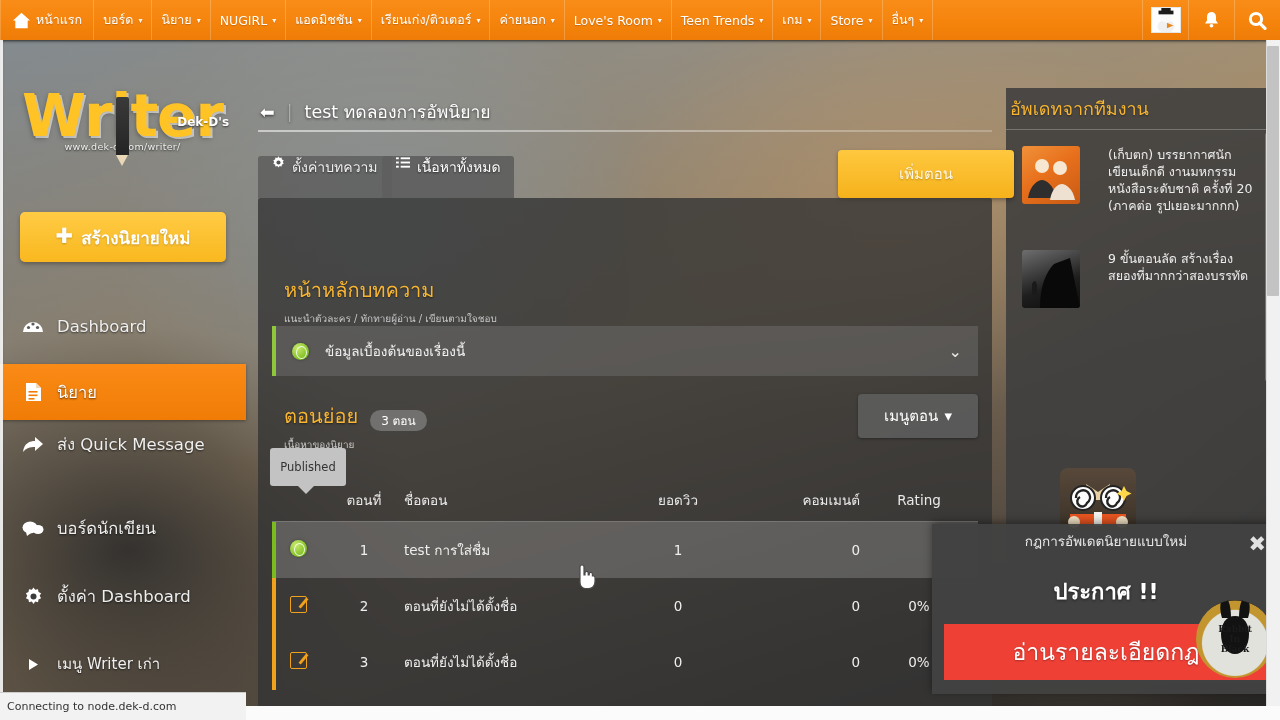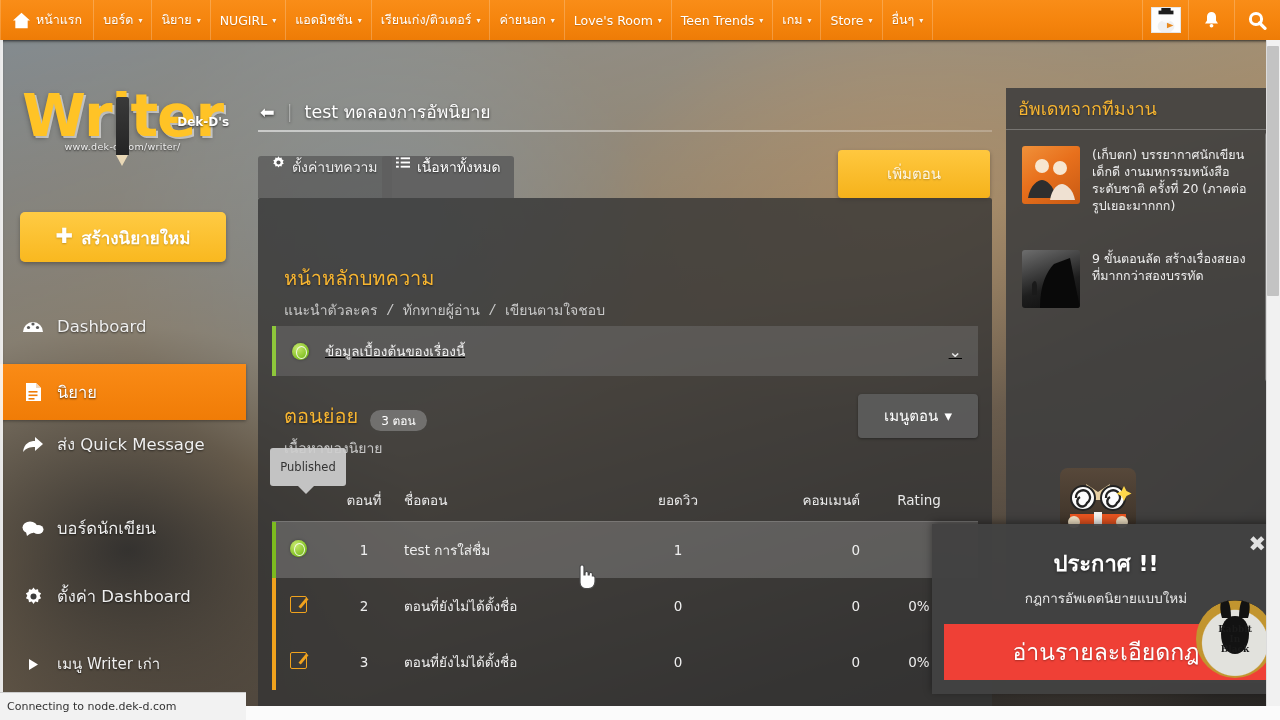--- a/index.html
+++ b/index.html
@@ -127,42 +127,42 @@
   .tab {
     position:absolute; top:116px; height:42px;
     display:flex; align-items:flex-start; gap:7px;
     padding:0 14px; font-size:14px; color:#f0f0f0;
     border-radius:3px 3px 0 0; text-shadow:0 1px 2px rgba(0,0,0,.55);
   }
   #tab-settings { left:12px; background:rgba(70,70,70,.55); }
   #tab-content  { left:136px; background:rgba(95,95,95,.93); color:#fff; }
 
   #add-ep-btn {
-    position:absolute; left:592px; top:110px; width:152px; height:48px;
+    position:absolute; left:592px; top:110px; width:176px; height:48px;
     background:linear-gradient(180deg,#ffc83f,#f5b21b);
     border-radius:4px; display:flex; align-items:center; justify-content:center;
     color:#fff8e6; font-size:15px; box-shadow:0 2px 4px rgba(0,0,0,.3);
     text-shadow:0 1px 2px rgba(0,0,0,.25);
   }
 
   #content-card {
     position:absolute; left:12px; top:158px; width:734px; height:530px;
     background:rgba(52,52,52,.80);
     border-radius:2px;
   }
 
   .sec-title { color:#f7b531; font-size:20px; text-shadow:0 1px 2px rgba(0,0,0,.5); }
-  .sec-sub   { color:#c8c8c8; font-size:14px; margin-top:5px; }
-
-  #main-article { position:absolute; left:26px; top:64px;font-family:Liberation Mono, monospace; }
+  .sec-sub   { color:#c8c8c8; font-size:10px; margin-top:5px; }
+
+  #main-article { position:absolute; left:26px; top:76px; }
   #info-row {
     position:absolute; left:14px; top:128px; width:706px; height:50px;
     background:rgba(120,120,120,.42);
     border-left:4px solid #8ec73b;
-    display:flex; align-items:center; padding:0 16px; gap:16px;text-decoration:underline;
+    display:flex; align-items:center; padding:0 16px; gap:16px;
   }
   #info-row .label { color:#f2f2f2; font-size:13.5px; flex:1; }
   .globe {
     width:17px; height:17px; border-radius:50%;
     background:radial-gradient(circle at 34% 30%,#c7e96d,#7fbf22 70%,#5d9611);
     position:relative; box-shadow:0 0 3px rgba(0,0,0,.35);
   }
   .globe:after{
     content:""; position:absolute; left:4px; top:3px; width:9px; height:11px;
     border:1.4px solid rgba(255,255,255,.85); border-radius:50%;
@@ -225,26 +225,26 @@
   #cursor {
     position:absolute; left:330px; top:524px; width:22px; height:26px; z-index:30;
   }
 
   
   #rightpanel {
     position:absolute; left:1006px; top:88px; width:268px; height:595px;
     background:rgba(62,62,62,.88); z-index:14;
   }
   #rp-title {
-    height:42px; display:flex; align-items:center; padding:0 12px;
+    height:42px; display:flex; align-items:center; padding:0 4px;
     color:#f7b531; font-size:18px; border-bottom:1px solid rgba(255,255,255,.25);
     text-shadow:0 1px 2px rgba(0,0,0,.45);
     text-align:right;
   }
-  .rp-item { display:flex; gap:12px; padding:16px 16px 0 16px; }
+  .rp-item { display:flex; gap:28px; padding:16px 16px 0 16px; }
   .rp-thumb { width:58px; height:58px; flex:0 0 58px; border-radius:3px; overflow:hidden; position:relative; }
   .rp-thumb.photo  { background:linear-gradient(145deg,#f0913a,#e8701c 45%,#c85a14); }
   .rp-thumb.star   { background:#f2eddb; display:flex; align-items:center; justify-content:center; }
   .rp-thumb.dark   { background:linear-gradient(160deg,#6e6e6e,#1e1e1e 60%,#0c0c0c); }
   .rp-text { color:#ededed; font-size:12.5px; line-height:17px; }
   #rp-scroll {
     position:absolute; right:2px; top:44px; width:7px; height:250px;
     background:rgba(170,170,170,.5); border-radius:4px;
   }
 
@@ -648,22 +648,22 @@
     <path d="M10 46 h56 v10 H10 Z" fill="#e8541f"></path>
     <path d="M34 44 h8 v14 h-8 Z" fill="#f2f2ee"></path>
     <circle cx="14" cy="54" r="6" fill="#f2e3c6"></circle>
     <circle cx="62" cy="54" r="6" fill="#f2e3c6"></circle>
     <path d="M64 18 l2.5 5 5 2.5 -5 2.5 -2.5 5 -2.5-5 -5-2.5 5-2.5 Z" fill="#ffd84a"></path>
   </svg>
 </div>
 
 <div id="popup">
   <div id="popup-close">✖</div>
+  <div id="popup-sub">กฎการอัพเดตนิยายแบบใหม่</div>
   <div id="popup-title">ประกาศ !!</div>
-  <div id="popup-sub">กฎการอัพเดตนิยายแบบใหม่</div>
   <div id="popup-cta">
     <span>อ่านรายละเอียดกฎ</span>
   </div>
 </div>
 
 <div id="rabbit-logo">
   <svg class="rl-ears" viewBox="0 0 46 70">
     <path d="M13 2 c4 0 6 10 6 20 h-9 c-3-10-2-20 3-20 Z" fill="#121212"></path>
     <path d="M33 2 c-4 0-6 10-6 20 h9 c3-10 2-20-3-20 Z" fill="#121212"></path>
     <path d="M23 20 c9 0 14 8 14 18 0 12-6 20-14 20 s-14-8-14-20 c0-10 5-18 14-18 Z" fill="#121212"></path>

